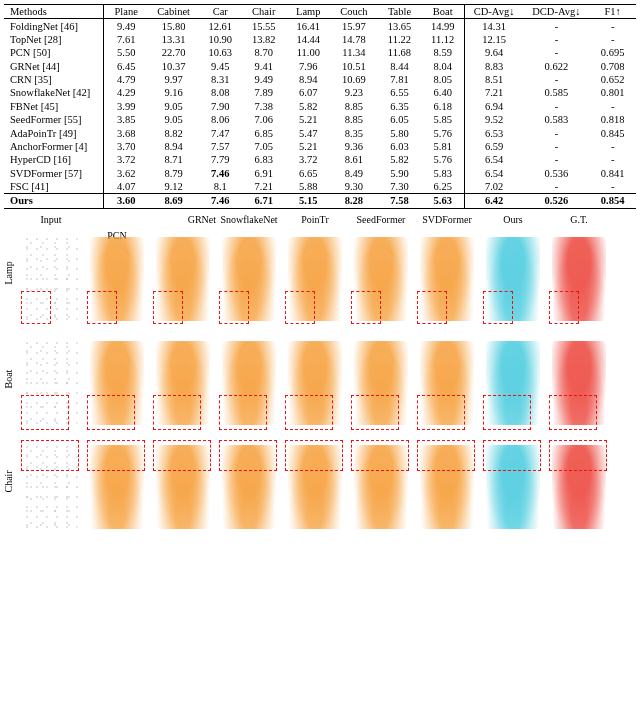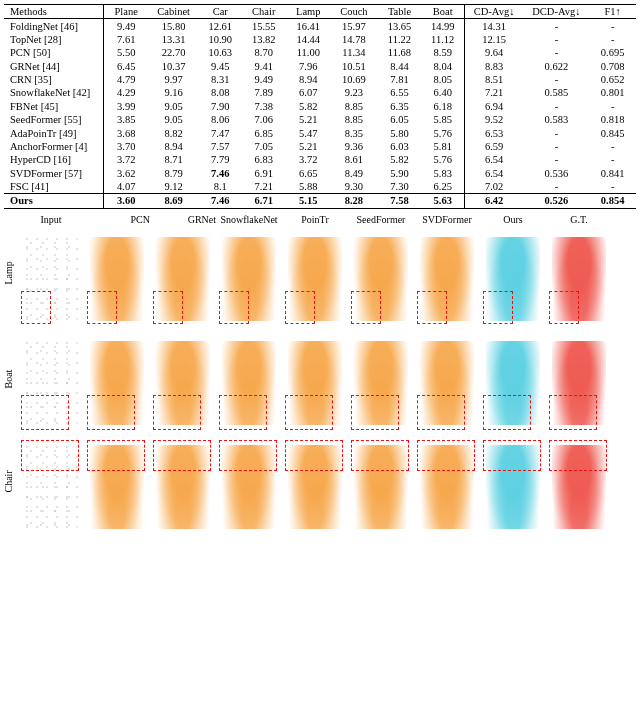--- a/index.html
+++ b/index.html
@@ -342,21 +342,21 @@
           <td class="bold">6.42</td>
           <td class="bold">0.526</td>
           <td class="bold">0.854</td>
         </tr>
       </tbody>
   </table>
   <div class="thickrule"></div>
 
   <div class="fig" id="fig">
       <div class="collabel" style="position: absolute; left: 14px; top: 0px; width: 66px;">Input</div>
-      <div class="collabel" style="position: absolute; left: 80px; top: 0px; width: 66px; text-align: right;">PCN</div>
+      <div class="collabel" style="position: absolute; left: 80px; top: 16px; width: 66px;">PCN</div>
       <div class="collabel" style="position: absolute; left: 146px; top: 0px; width: 66px; text-align: right;">GRNet</div>
       <div class="collabel" style="position: absolute; left: 212px; top: 0px; width: 66px;">SnowflakeNet</div>
       <div class="collabel" style="position: absolute; left: 278px; top: 0px; width: 66px;">PoinTr</div>
       <div class="collabel" style="position: absolute; left: 344px; top: 0px; width: 66px;">SeedFormer</div>
       <div class="collabel" style="position: absolute; left: 410px; top: 0px; width: 66px;">SVDFormer</div>
       <div class="collabel" style="position: absolute; left: 476px; top: 0px; width: 66px;">Ours</div>
       <div class="collabel" style="position: absolute; left: 542px; top: 0px; width: 66px;">G.T.</div>
       <div class="rowlabel" style="top: 60px;">Lamp</div>
       <div class="rowlabel" style="top: 164px;">Boat</div>
       <div class="rowlabel" style="top: 268px;">Chair</div>

